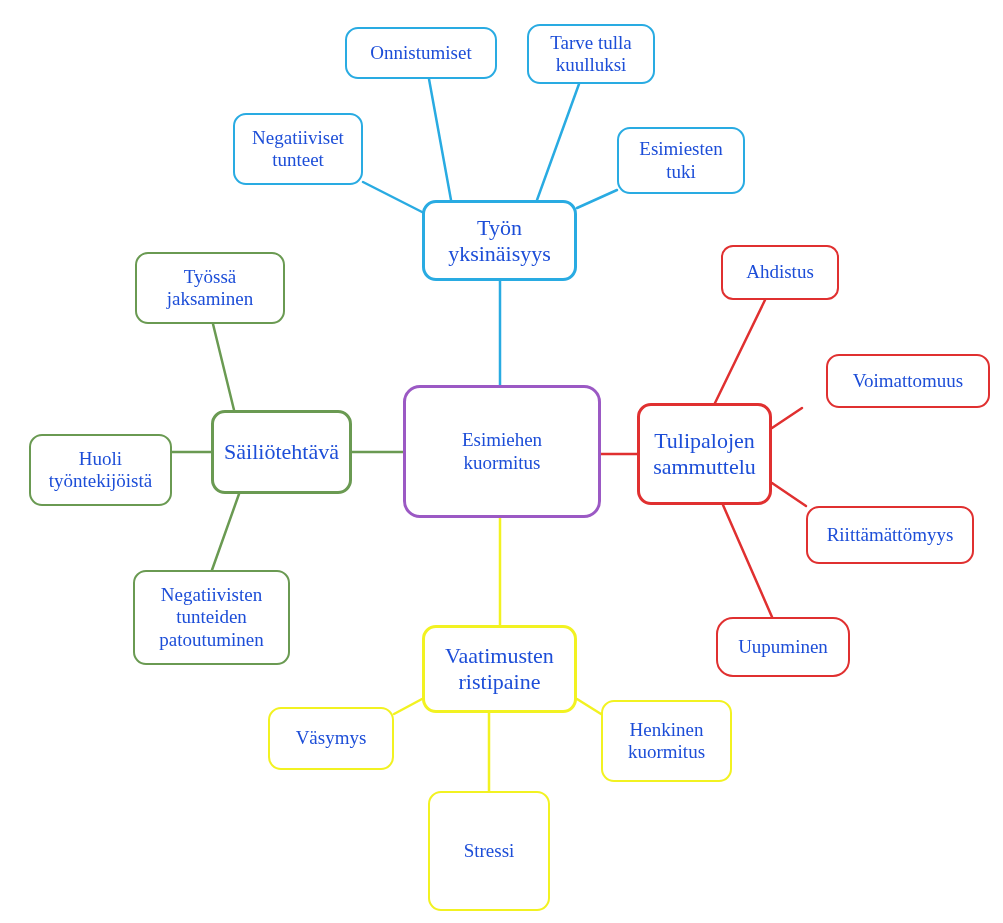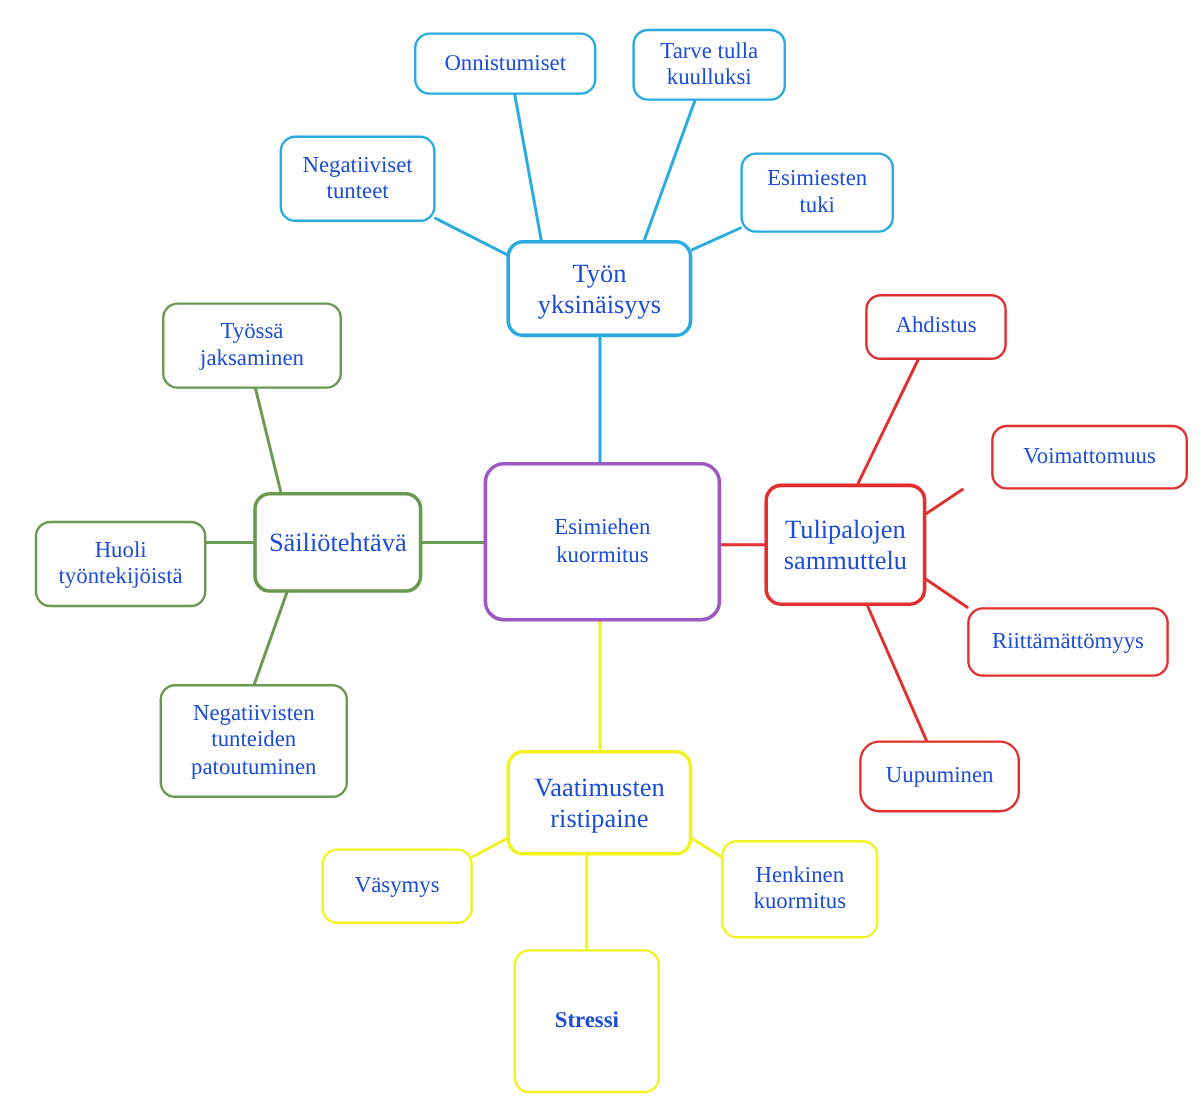--- a/index.html
+++ b/index.html
@@ -95,24 +95,24 @@
       <div class="node node-branch" style="left: 211px; top: 410px; width: 141px; height: 84px; border-color: rgb(106, 154, 82);"><span>Säiliötehtävä</span></div>
       <div class="node node-leaf" style="left: 135px; top: 252px; width: 150px; height: 72px; border-color: rgb(106, 154, 82);"><span>Työssä
 jaksaminen</span></div>
       <div class="node node-leaf" style="left: 29px; top: 416px; width: 143px; height: 72px; border-color: rgb(106, 154, 82); margin-top: 18px;"><span>Huoli
 työntekijöistä</span></div>
       <div class="node node-leaf" style="left: 133px; top: 570px; width: 157px; height: 95px; border-color: rgb(106, 154, 82);"><span>Negatiivisten
 tunteiden
 patoutuminen</span></div>
       <div class="node node-branch" style="left: 637px; top: 403px; width: 135px; height: 102px; border-color: rgb(224, 48, 48);"><span>Tulipalojen
 sammuttelu</span></div>
-      <div class="node node-leaf" style="left: 721px; top: 245px; width: 118px; height: 55px; border-color: rgb(224, 48, 48);"><span>Ahdistus</span></div>
+      <div class="node node-leaf" style="left: 721px; top: 245px; width: 118px; height: 55px; border-color: rgb(224, 48, 48); border-radius: 12px;"><span>Ahdistus</span></div>
       <div class="node node-leaf" style="left: 826px; top: 354px; width: 164px; height: 54px; border-color: rgb(224, 48, 48); font-family: Liberation Serif, serif;"><span>Voimattomuus</span></div>
       <div class="node node-leaf" style="left: 806px; top: 506px; width: 168px; height: 58px; border-color: rgb(224, 48, 48);"><span>Riittämättömyys</span></div>
       <div class="node node-leaf" style="left: 716px; top: 617px; width: 134px; height: 60px; border-color: rgb(224, 48, 48); border-radius: 17px;"><span>Uupuminen</span></div>
       <div class="node node-branch" style="left: 422px; top: 625px; width: 155px; height: 88px; border-color: rgb(242, 242, 33);"><span>Vaatimusten
 ristipaine</span></div>
       <div class="node node-leaf" style="left: 268px; top: 707px; width: 126px; height: 63px; border-color: rgb(242, 242, 33);"><span>Väsymys</span></div>
       <div class="node node-leaf" style="left: 601px; top: 700px; width: 131px; height: 82px; border-color: rgb(242, 242, 33);"><span>Henkinen
 kuormitus</span></div>
-      <div class="node node-leaf" style="left: 428px; top: 791px; width: 122px; height: 120px; border-color: rgb(242, 242, 33); font-weight: bold;"><span>Stressi</span></div>
+      <div class="node node-leaf" style="left: 428px; top: 791px; width: 122px; height: 120px; border-color: rgb(242, 242, 33);"><span>Stressi</span></div>
     </div>
 </div>
 
 </body></html>

